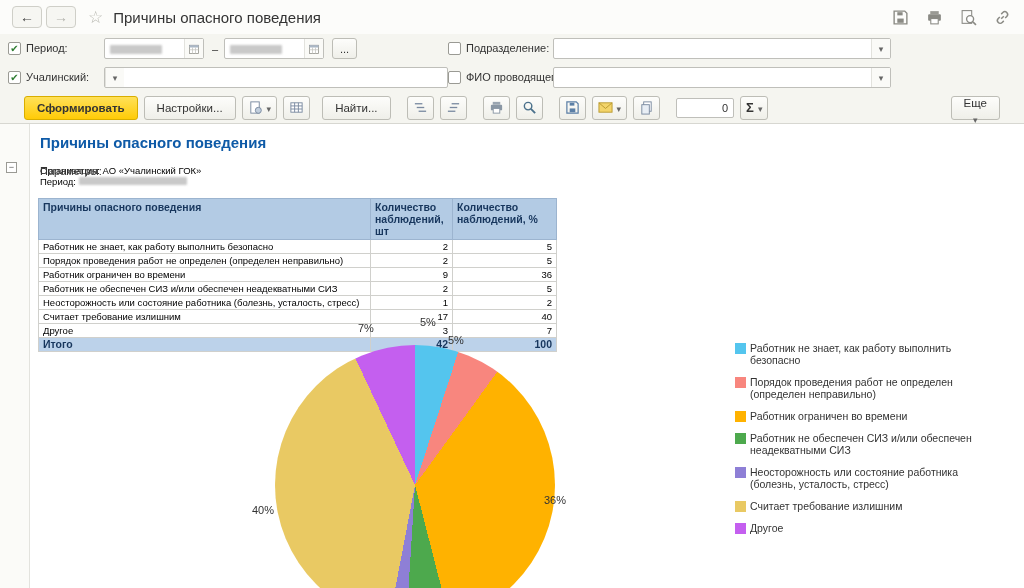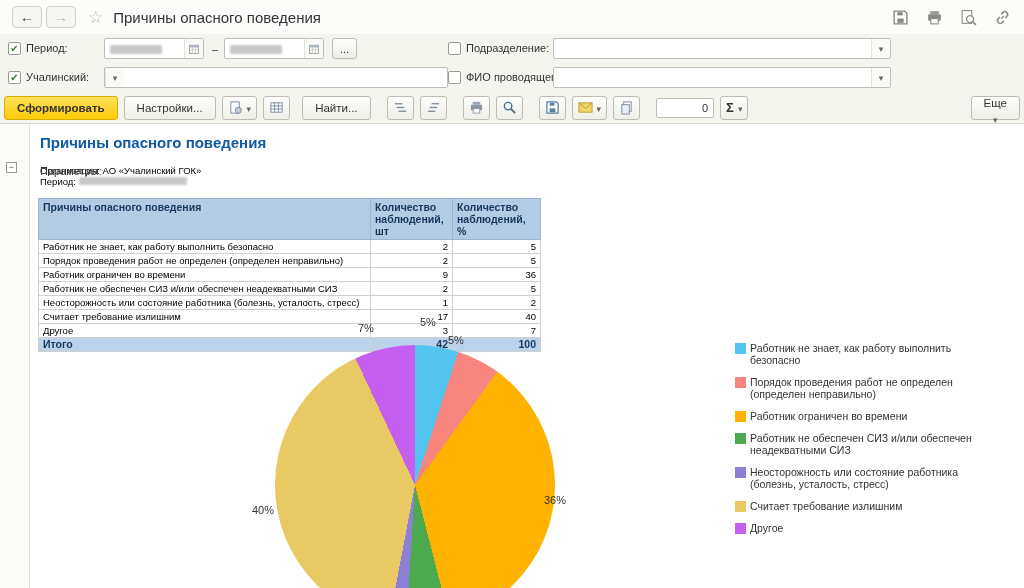--- a/index.html
+++ b/index.html
@@ -30,21 +30,21 @@
   .combo .dd, .input .calbtn { width:19px; height:100%; border-left:1px solid #e2e2dd; display:flex;
                    align-items:center; justify-content:center; color:#777; cursor:pointer; background:#fafaf7; }
   .dd::after { content:"▾"; font-size:9px; color:#666; }
   .redacted { display:inline-block; background:#c9c9c9; border-radius:1px; filter:blur(1.2px); }
   .dash { position:absolute; top:9px; font-size:11px; color:#333; }
   .smallbtn { position:absolute; top:4px; height:21px; padding:0 7px; font-size:11px; color:#333;
               background:linear-gradient(#fdfdfb,#efefe9); border:1px solid #bdbdb6; border-radius:3px; cursor:pointer; }
 
   
   .cmdbar { position:absolute; top:92px; left:0; right:0; height:32px; background:#f5f5f0;
-            border-bottom:1px solid #d7d7d1; display:flex; align-items:center; padding:0 4px; gap:6px; }
+            border-bottom:1px solid #d7d7d1; display:flex; align-items:center; padding:0 24px; gap:6px; }
   .btn { height:24px; padding:0 12px; font-size:11.5px; color:#333; background:linear-gradient(#fdfdfb,#efefe9);
          border:1px solid #bdbdb6; border-radius:3px; display:inline-flex; align-items:center; gap:4px; cursor:pointer; font-family:inherit; }
   .btn.primary { background:linear-gradient(#ffe159,#ffcb07); border-color:#d9ae00; font-weight:bold; }
   .btn.icon { padding:0 5px; }
   .btn svg { width:15px; height:15px; display:block; }
   .numfield { width:58px; height:20px; border:1px solid #bfbfba; border-radius:2px; background:#fff;
               font-size:11px; text-align:right; padding:0 5px; color:#333; font-family:inherit; }
   .sigma { font-size:13px; font-weight:bold; color:#333; }
   .more { margin-left:auto;flex-direction:column; }
 
@@ -58,21 +58,21 @@
   .params { position:absolute; left:40px; top:41px; font-size:9.5px; color:#000; display:flex; }
   .params .plabel { width:64px; color:#333; }
   .params .pvals div { line-height:11px; }
 
   table.rep { position:absolute; left:38px; top:74px; border-collapse:collapse; table-layout:fixed; }
   table.rep th { background:#b3cbe4; color:#17365d; font-size:10.5px; font-weight:bold; text-align:left;
                  vertical-align:top; padding:2px 4px; border:1px solid #9cb4cf; line-height:12px; }
   table.rep td { font-size:9.5px; color:#000; padding:1px 4px; border:1px solid #d0d0cc; height:12px; line-height:11px; }
   table.rep .num { text-align:right; }
   table.rep tr.total td { background:#bcd2ea; font-weight:bold; font-size:10.5px; color:#17365d; }
-  .c1 { width:332px; } .c2 { width:82px; } .c3 { width:88px; }
+  .c1 { width:332px; } .c2 { width:82px; } .c3 { width:104px; }
 
   
   .pie { position:absolute; left:275px; top:221px; width:280px; height:280px; border-radius:50%; }
   .plabel { position:absolute; font-size:11px; color:#333; }
   .pl0 { left:358px; top:198px; } 
   .pl1 { left:420px; top:192px; } 
   .pl2 { left:448px; top:210px; } 
   .pl3 { left:544px; top:370px; } 
   .pl4 { left:252px; top:380px; } 
 

